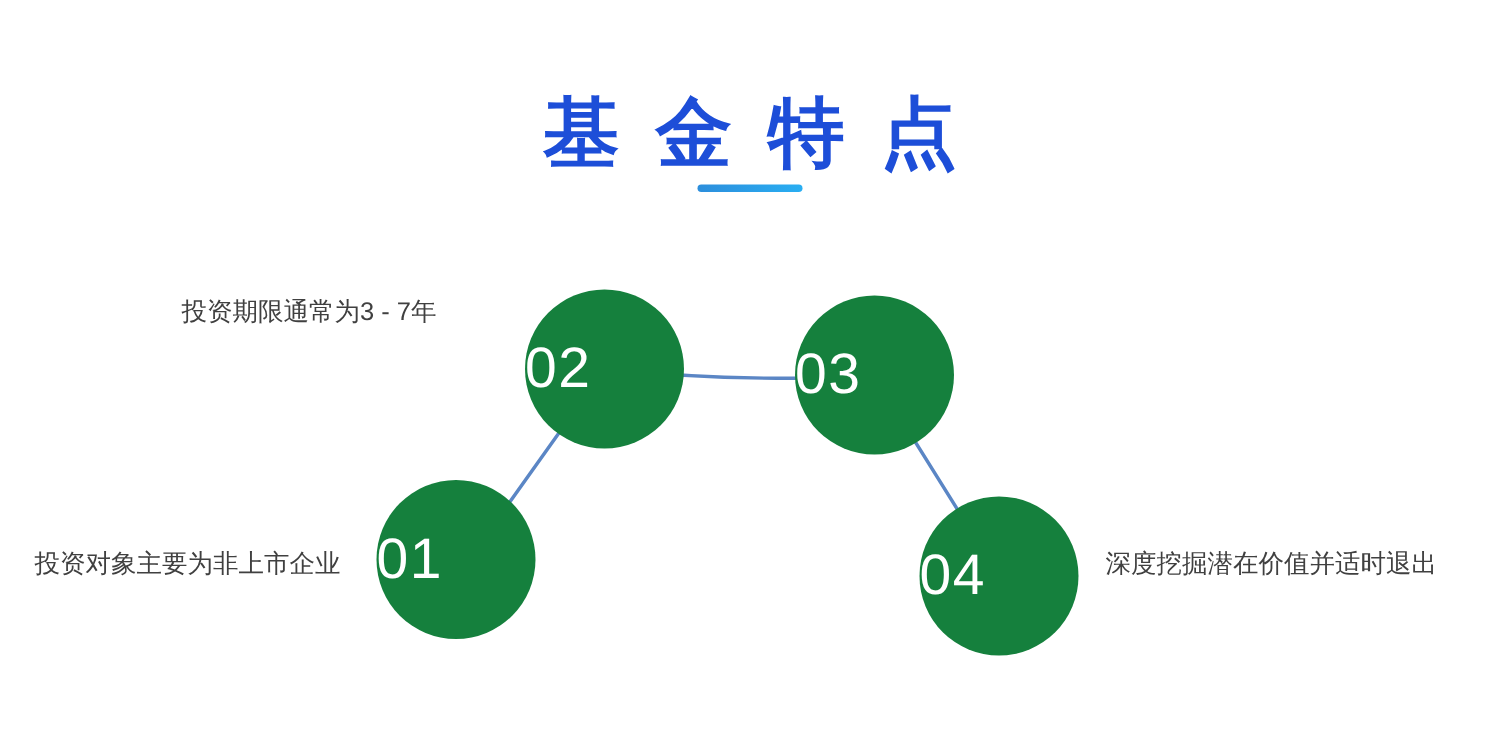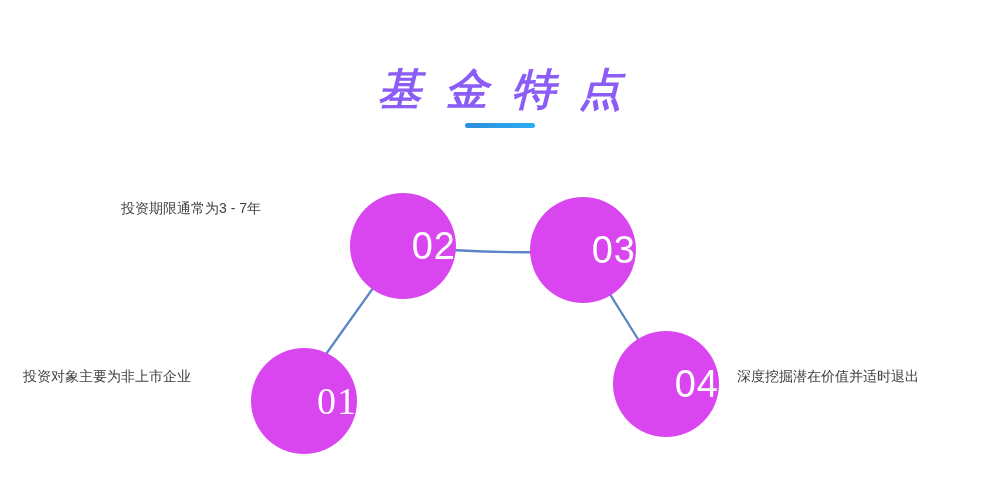--- a/index.html
+++ b/index.html
@@ -18,28 +18,27 @@
     background: #ffffff;
   }
   
   .title {
     position: absolute;
     top: 64px;
     left: 0;
     width: 100%;
     margin: 0;
     text-align: center;
-    font-size: 43px;
+    font-size: 51px;
     font-weight: 700;
-    color: #8b5cf6;
+    color: #1d4ed8;
     letter-spacing: 24px;
     padding-left: 24px;
     box-sizing: border-box;
     line-height: 50px;
-    font-style: italic;
   }
   .title-underline {
     position: absolute;
     top: 123px;
     left: 465px;
     width: 70px;
     height: 5px;
     border-radius: 2.5px;
     background: linear-gradient(90deg, #2C8EDC, #29AEF2);
   }
@@ -50,40 +49,40 @@
     left: 0;
     width: 1000px;
     height: 502px;
   }
   
   .step-circle {
     position: absolute;
     width: 106px;
     height: 106px;
     border-radius: 50%;
-    background: #d946ef;
+    background: #15803d;
     display: flex;
     align-items: center;
-    justify-content: flex-end;
+    justify-content: flex-start;
   }
   .step-number {
     color: #ffffff;
     font-size: 38px;
     font-weight: 400;
     letter-spacing: 1px;
     line-height: 1;
   }
-  .c1 { left: 251px; top: 348px; font-family: Liberation Serif, serif; }
+  .c1 { left: 251px; top: 320px; }
   .c2 { left: 350px; top: 193px; }
   .c3 { left: 530px; top: 197px; }
   .c4 { left: 613px; top: 331px; }
   
   .step-label {
     position: absolute;
-    font-size: 14px;
+    font-size: 17px;
     line-height: 22px;
     color: #404040;
     white-space: nowrap;
   }
   .l1 { left: 23px;  top: 337px; margin-top: 28px; }
   .l2 { left: 121px; top: 197px; }
   .l3 { left: 651px; top: 199px; }
   .l4 { left: 737px; top: 365px; text-align: right; }
 </style>
 </head>

